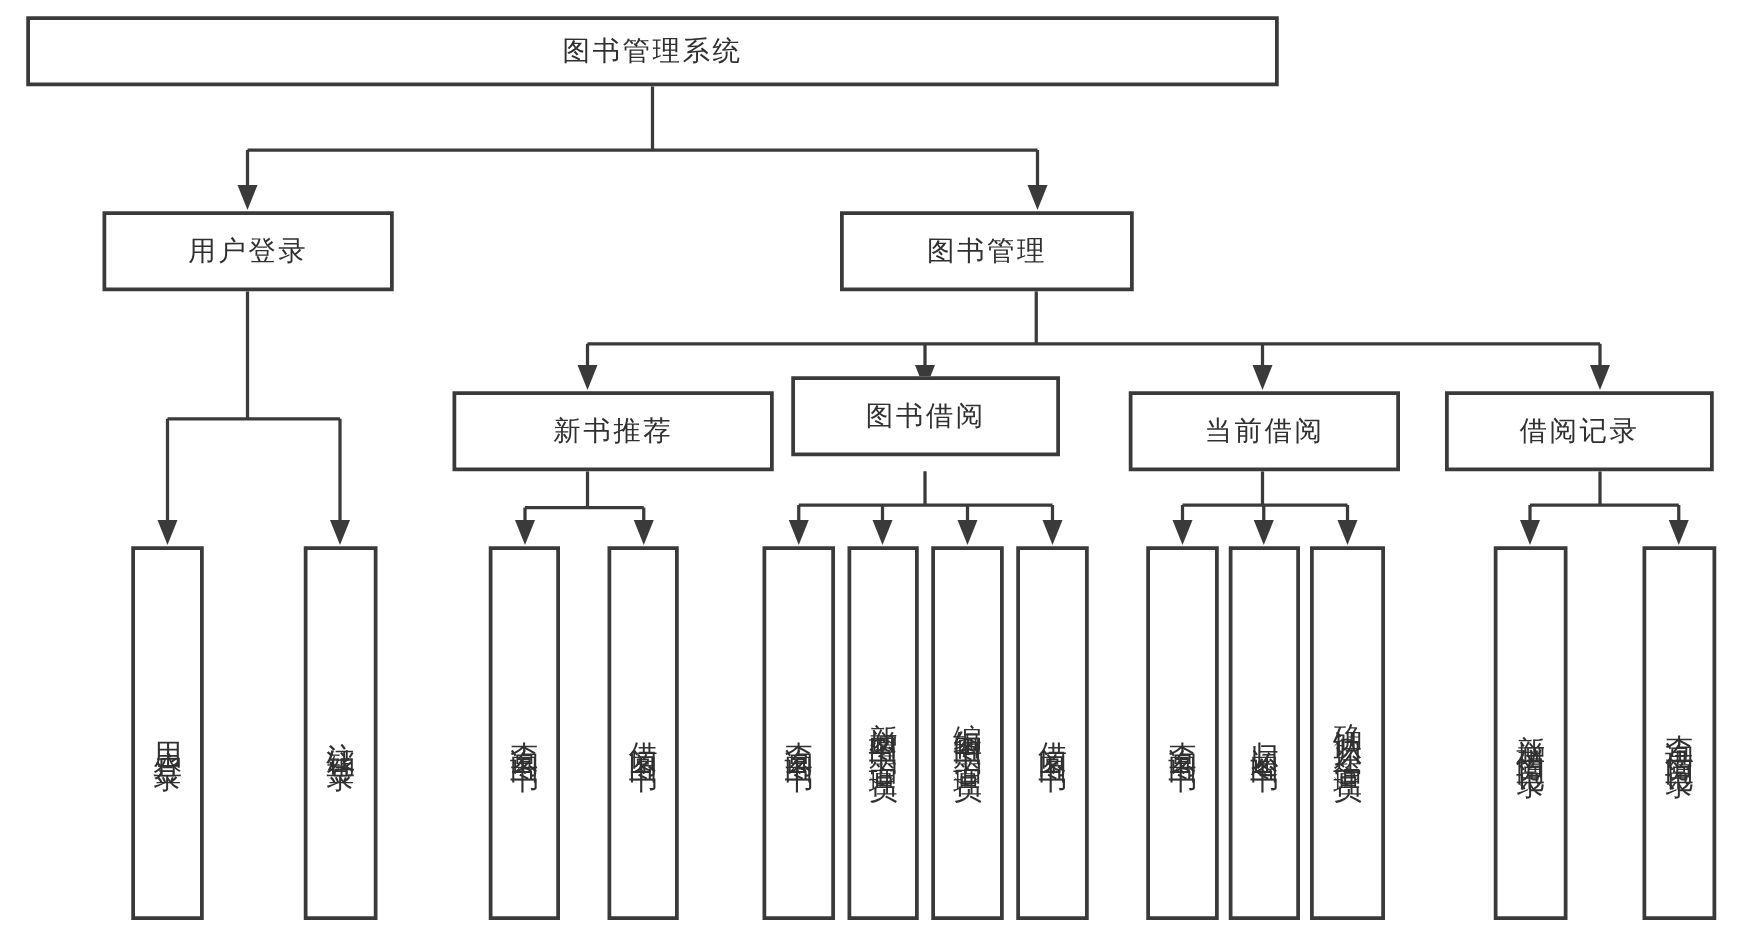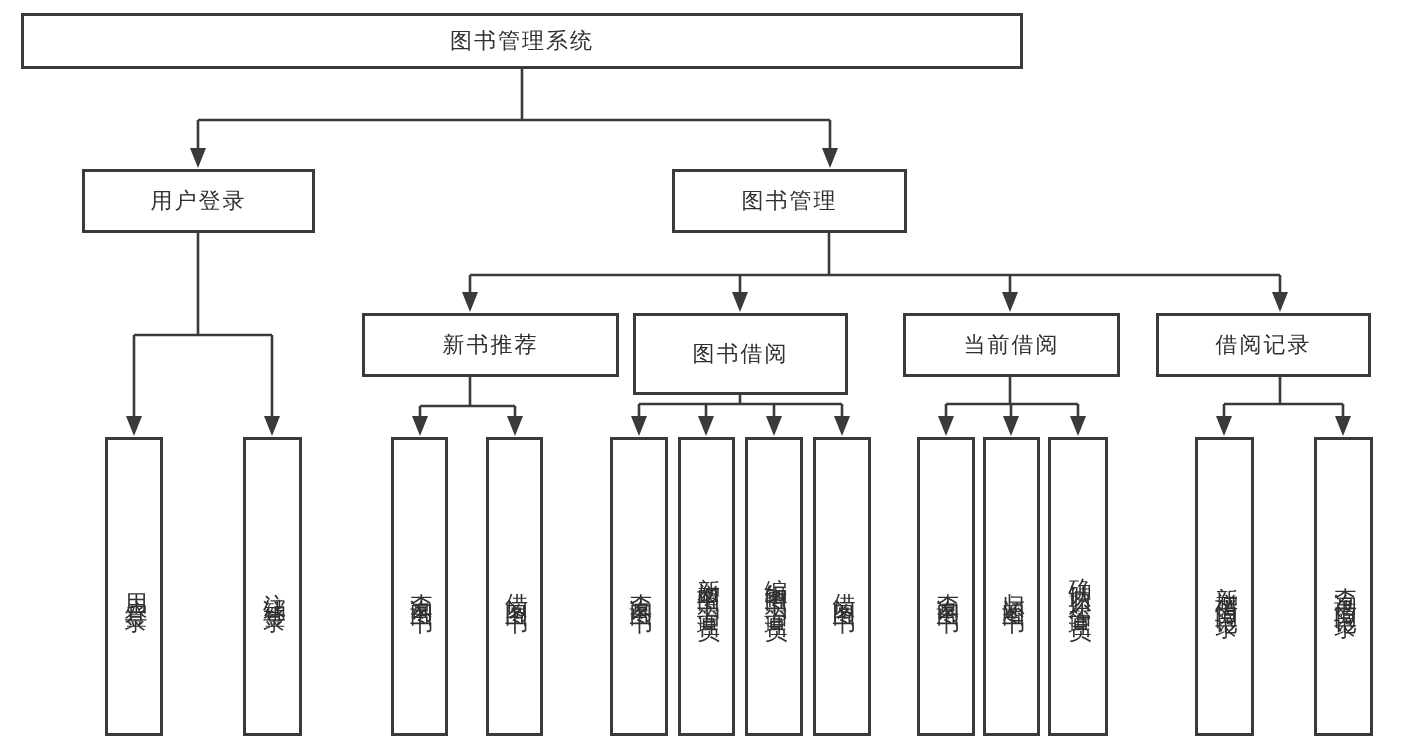--- a/index.html
+++ b/index.html
@@ -20,21 +20,20 @@
   .wires path{stroke:var(--line);stroke-width:2.6;fill:none;}
   .wires polygon{fill:var(--line);stroke:none;}
   .node{
     position:absolute;
     box-sizing:border-box;
     border:3px solid var(--line);
     background:#fff;
     display:flex;align-items:center;justify-content:center;
     z-index:2;
     color:var(--text);
-    font-family:Liberation Mono, monospace;
   }
   .hnode span{
     font-size:22px;
     letter-spacing:2px;
     white-space:nowrap;
     color:var(--text);
   }
   .vnode span{
     writing-mode:vertical-rl;
     text-orientation:mixed;
@@ -115,21 +114,21 @@
   <div class="node hnode" style="left:82px;top:169px;width:233px;height:64px">
     <span>用户登录</span>
   </div>
   <div class="node hnode" style="left:672px;top:169px;width:235px;height:64px">
     <span>图书管理</span>
   </div>
 
   <div class="node hnode" style="left:362px;top:313px;width:257px;height:64px">
     <span>新书推荐</span>
   </div>
-  <div class="node hnode" style="left:633px;top:313px;width:215px;height:82px">
+  <div class="node hnode" style="left:633px;top:301px;width:215px;height:64px">
     <span>图书借阅</span>
   </div>
   <div class="node hnode" style="left:903px;top:313px;width:217px;height:64px">
     <span>当前借阅</span>
   </div>
   <div class="node hnode" style="left:1156px;top:313px;width:215px;height:64px">
     <span>借阅记录</span>
   </div>
 
   <div class="node vnode" style="left:105px;top:437px;width:58px;height:299px">

